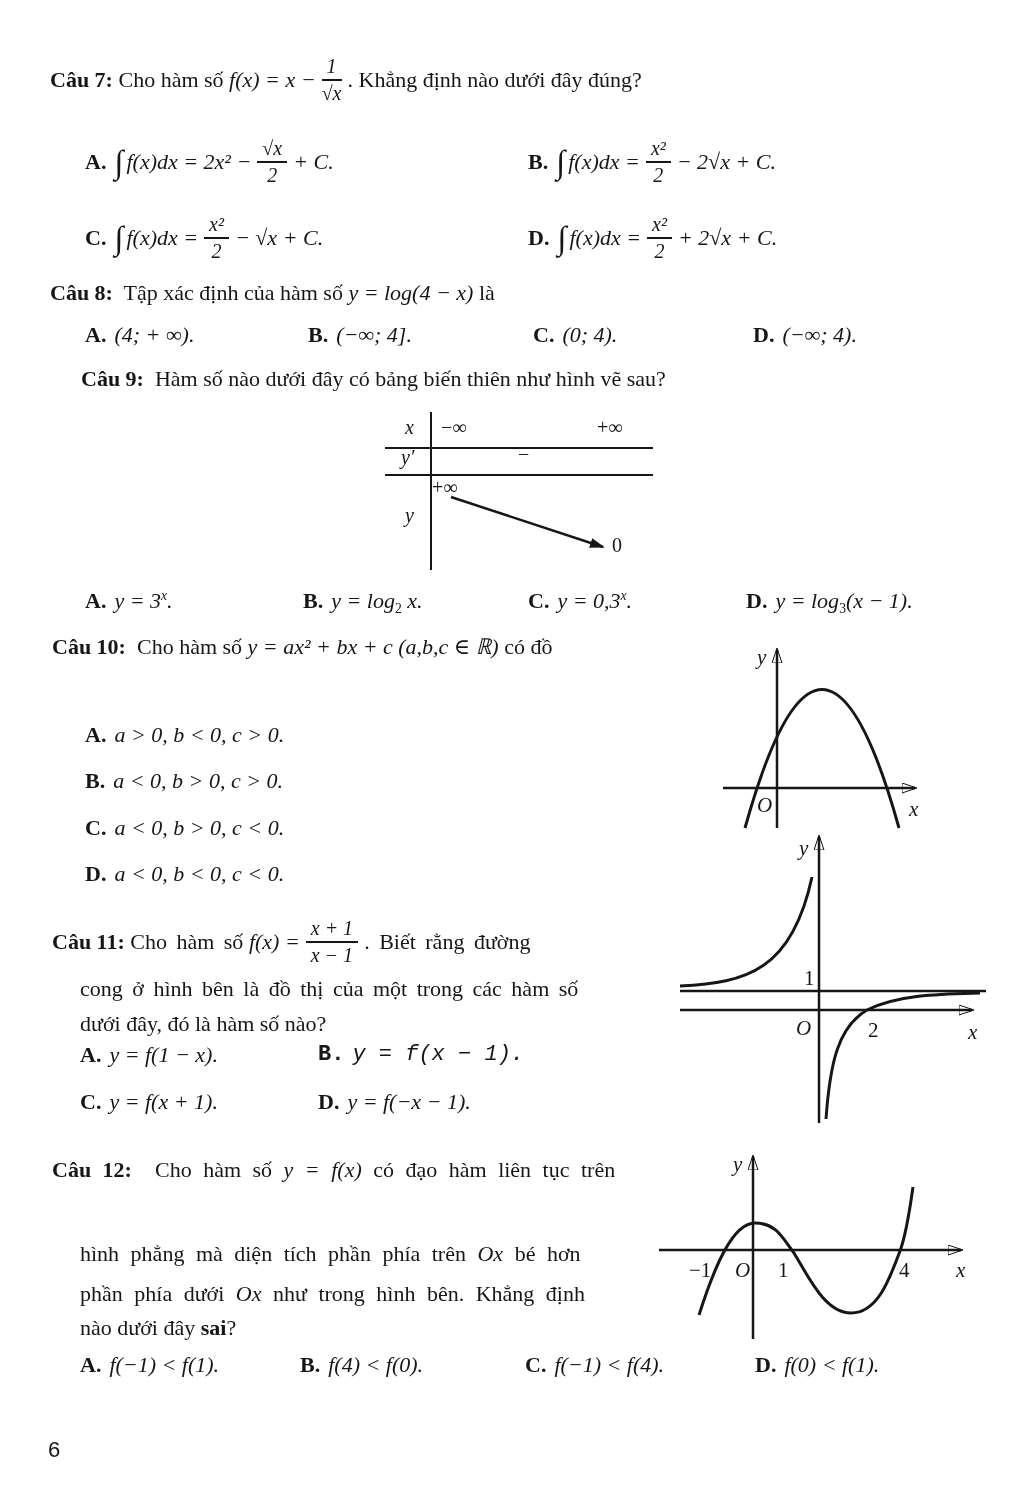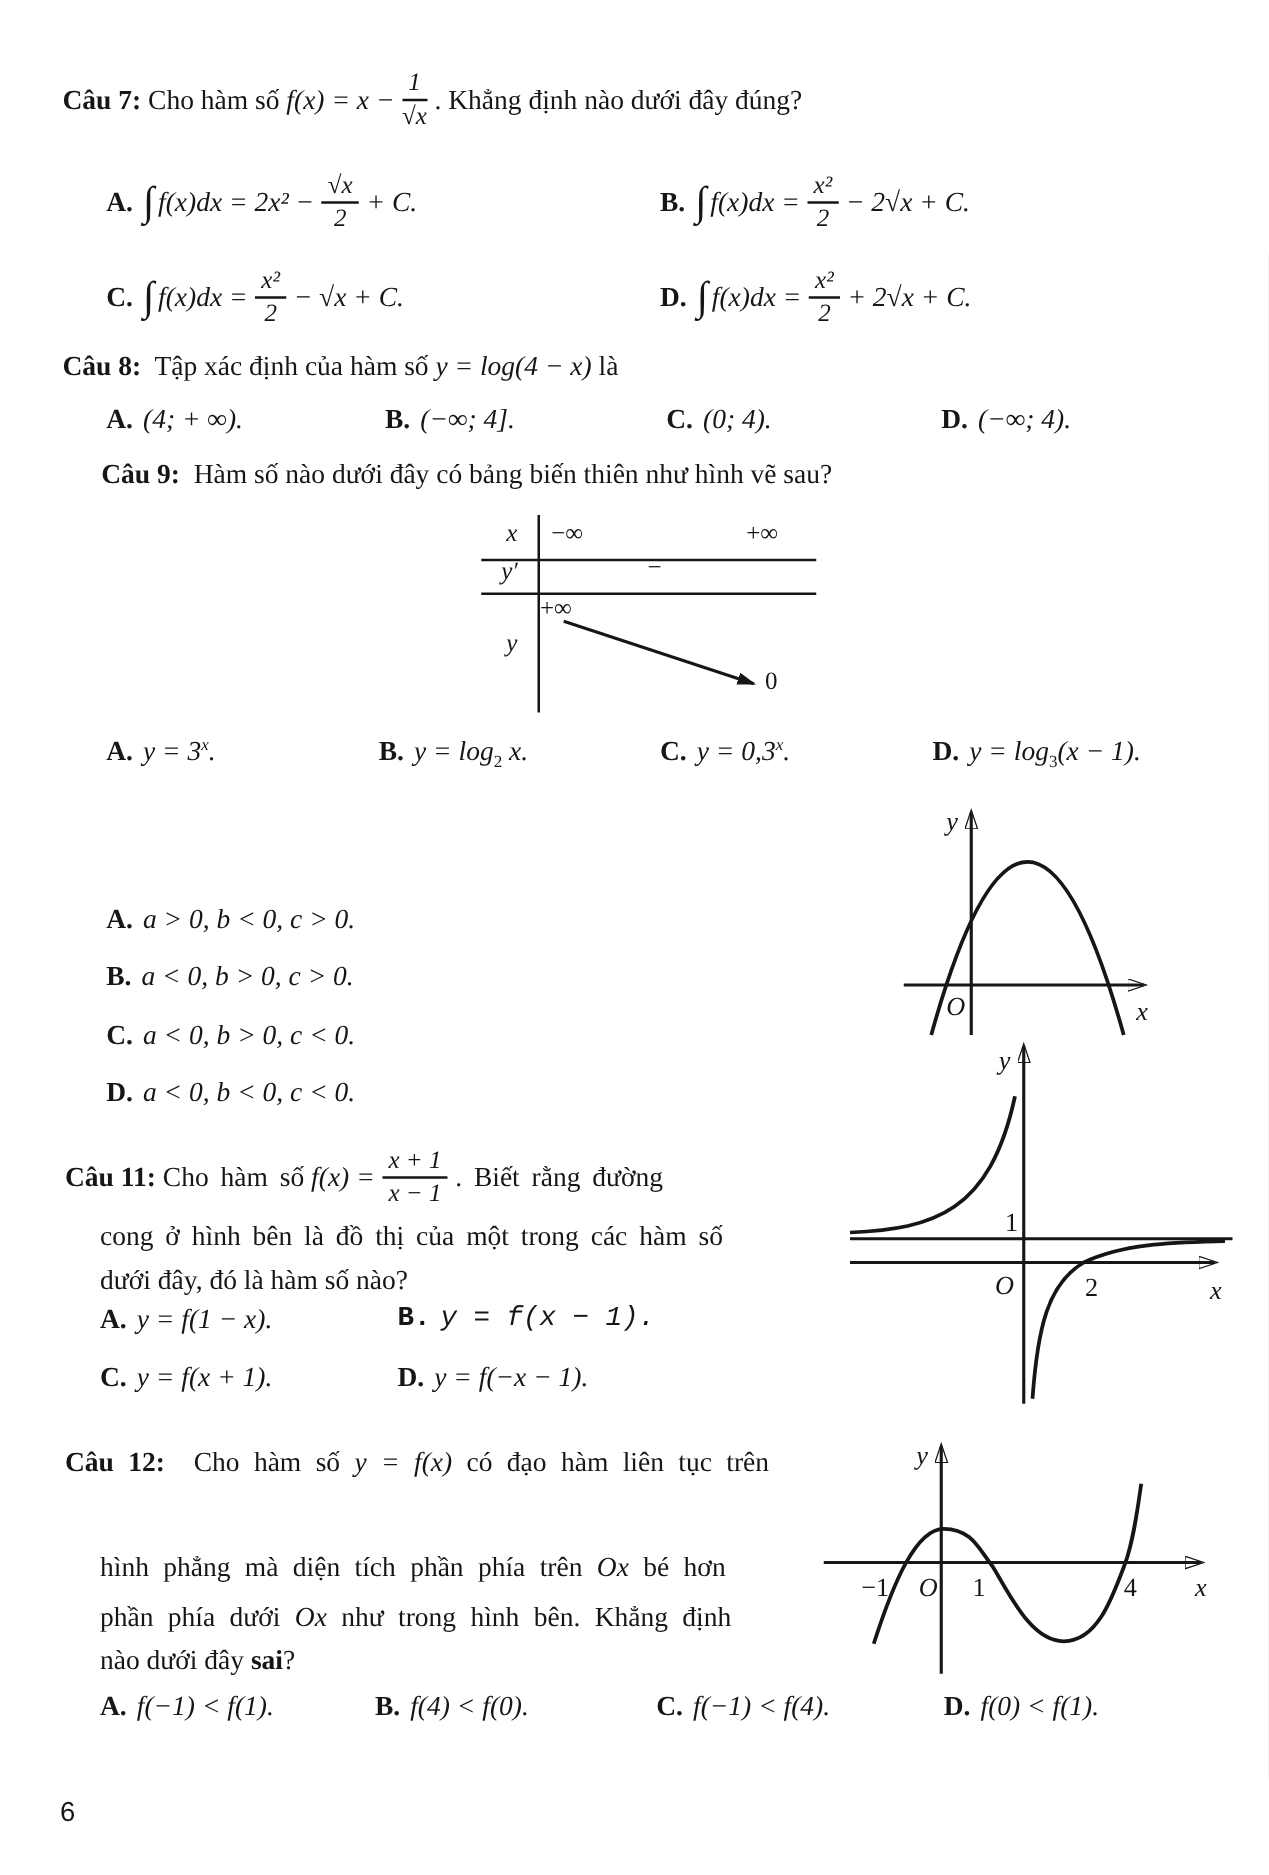--- a/index.html
+++ b/index.html
@@ -135,20 +135,24 @@
   <div class="line" style="left:303px;top:588px;">
     <span class="lbl">B.</span><span class="m">y = log</span><sub>2</sub><span class="m"> x.</span>
   </div>
   <div class="line" style="left:528px;top:588px;">
     <span class="lbl">C.</span><span class="m">y = 0,3</span><sup>x</sup><span class="m">.</span>
   </div>
   <div class="line" style="left:746px;top:588px;">
     <span class="lbl">D.</span><span class="m">y = log</span><sub>3</sub><span class="m">(x − 1).</span>
   </div>
 
+  <div class="line" style="left:52px;top:630px;">
+    <span class="b">Câu 10:</span>&nbsp;
+    <span>Cho hàm số </span><span class="m">y = ax² + bx + c (a,b,c ∈ ℝ)</span><span> có đồ</span>
+  </div>
   <div class="line" style="left:85px;top:722px;"><span class="lbl">A.</span><span class="m">a &gt; 0, b &lt; 0, c &gt; 0.</span></div>
   <div class="line" style="left:85px;top:768px;"><span class="lbl">B.</span><span class="m">a &lt; 0, b &gt; 0, c &gt; 0.</span></div>
   <div class="line" style="left:85px;top:815px;"><span class="lbl">C.</span><span class="m">a &lt; 0, b &gt; 0, c &lt; 0.</span></div>
   <div class="line" style="left:85px;top:861px;"><span class="lbl">D.</span><span class="m">a &lt; 0, b &lt; 0, c &lt; 0.</span></div>
 
   <svg class="graph" style="left:715px;top:636px;" width="220" height="195">
     <defs>
       <marker id="ah1" markerUnits="userSpaceOnUse" markerWidth="18" markerHeight="14" refX="13" refY="5" orient="auto">
         <path d="M0,0 L15,5 L0,10 z" fill="#161616"></path>
       </marker>

